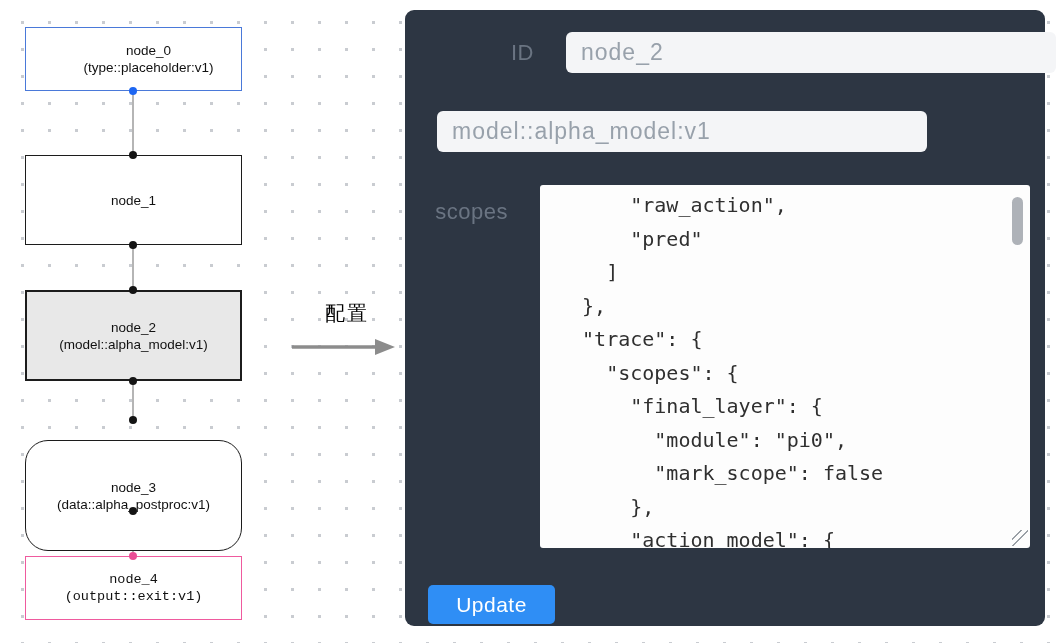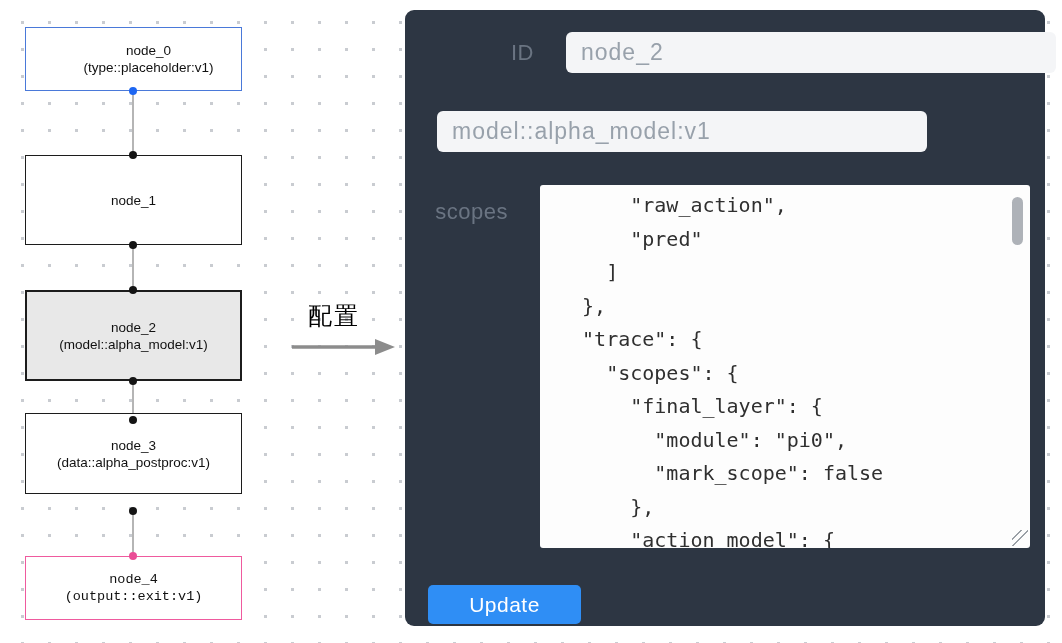--- a/index.html
+++ b/index.html
@@ -22,21 +22,21 @@
     background:#ffffff; border:1.5px solid #1c1c1c;
     display:flex; flex-direction:column; justify-content:center; align-items:center;
     text-align:center; padding:6px 12px;
     font-size:13.5px; line-height:17px; color:#111;
     z-index: 2;
   }
   .node .sub { word-break: break-all; }
   .node-0 { top:27px;  height:64px; border-color:#4a79d9;padding-left:42px; }
   .node-1 { top:155px; height:90px; }
   .node-2 { top:290px; height:91px; background:#e8e8e8; border-width:2px; }
-  .node-3 { top:413px; height:81px; }
+  .node-3 { top:440px; height:111px;border-radius:23px; }
   .node-4 { top:556px; height:64px; border-color:#ef5a9e;font-family:Liberation Mono, monospace; }
   .edge {
     position:absolute; left:132px; width:1.5px; background:#b5b5b5; z-index:1;
   }
   .e0 { top:91px;  height:64px; }
   .e1 { top:245px; height:45px; }
   .e2 { top:381px; height:39px; }
   .e3 { top:511px; height:45px; }
   .dot {
     position:absolute; left:129px; width:8px; height:8px; border-radius:50%;
@@ -44,22 +44,22 @@
   }
   .dot-blue { background:#1d66f2; }
   .dot-pink { background:#ea4d96; }
   .d-n0-out { top:87px; }
   .d-n1-in  { top:151px; } .d-n1-out { top:241px; }
   .d-n2-in  { top:286px; } .d-n2-out { top:377px; }
   .d-n3-in  { top:416px; } .d-n3-out { top:507px; }
   .d-n4-in  { top:552px; }
   
   .transition-label {
-    position:absolute; left:308px; top:300px; width:110px;
-    font-size:24px; color:#000; letter-spacing:2px;
+    position:absolute; left:292px; top:300px; width:110px;
+    font-size:20px; color:#000; letter-spacing:2px;text-align:center;
   }
   .transition-arrow { position:absolute; left:290px; top:336px; }
   
   .panel {
     position:absolute; left:405px; top:10px; width:640px; height:616px;
     background:#2d3643; border-radius:9px; z-index:4;
   }
   .row { position:absolute; left:0; display:flex; align-items:center; }
   .row-id   { top:22px;padding-left:26px; }
   .row-type { top:101px; }
@@ -89,21 +89,21 @@
   .scroll-thumb {
     position:absolute; right:7px; top:12px; width:11px; height:48px;
     background:#aeb2b8; border-radius:6px;
   }
   .resize-handle {
     position:absolute; right:2px; bottom:2px; width:16px; height:16px;
     background-image:
       linear-gradient(135deg, transparent 0 6px, #9aa0a6 6px 7.5px, transparent 7.5px 11px, #9aa0a6 11px 12.5px, transparent 12.5px);
   }
   .update-btn {
-    position:absolute; left:23px; top:575px; width:153px; height:39px;
+    position:absolute; left:23px; top:575px; width:127px; height:39px;
     background:#2f8ef5; color:#fff; border:none; border-radius:5px;
     font-size:21px; letter-spacing:0.5px; cursor:pointer;
     font-family:"Liberation Sans", sans-serif;
   }
 </style>
 </head>
 <body>
 
 <div class="stage">
 

